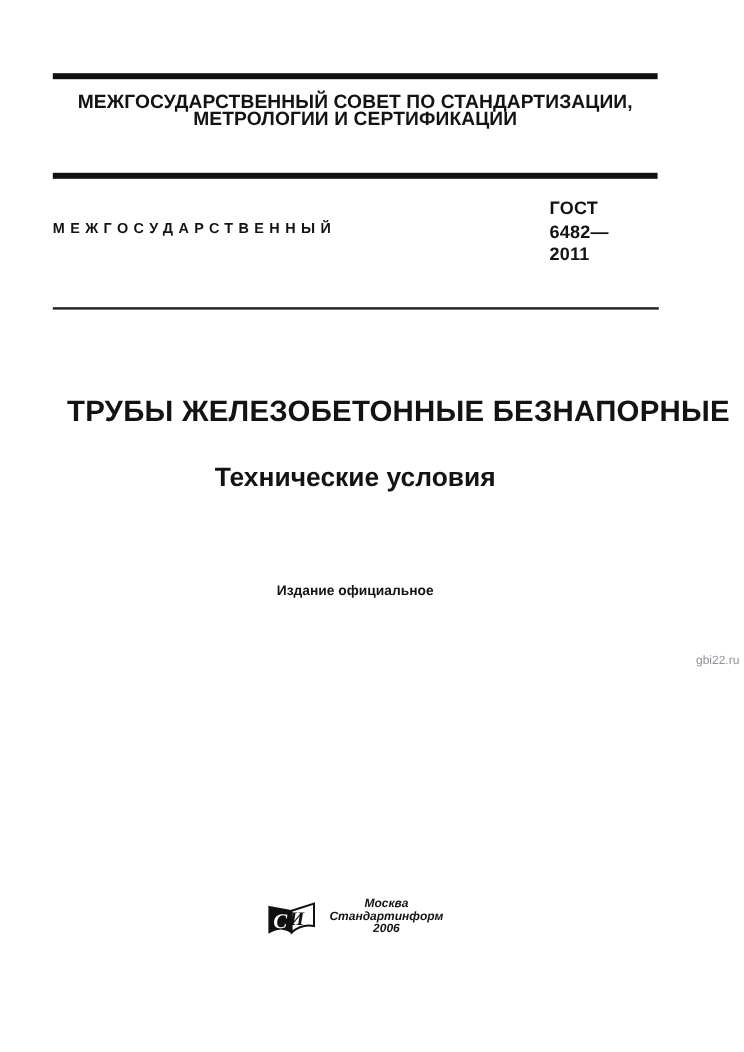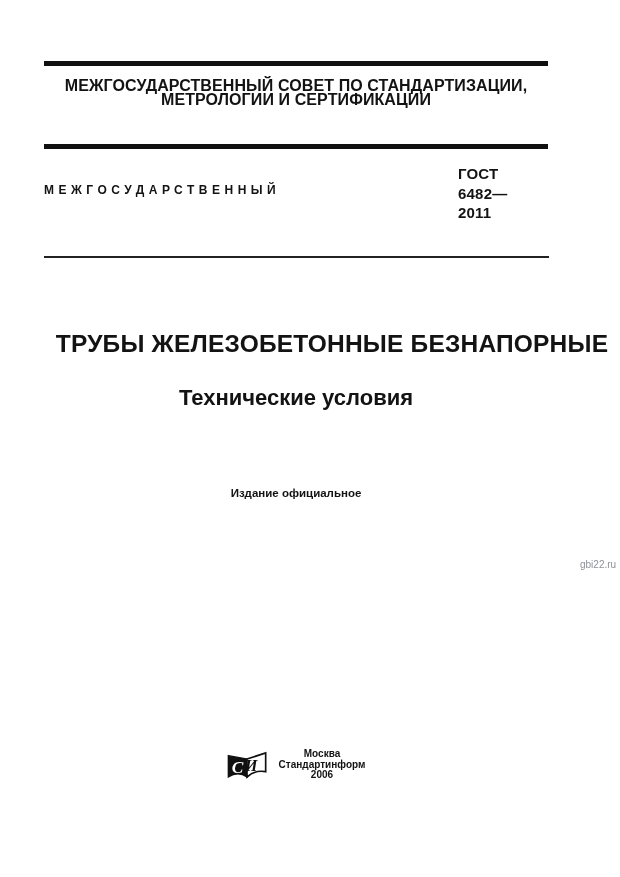--- a/index.html
+++ b/index.html
@@ -94,21 +94,21 @@
     top: 459px;
     width: 504px;
     text-align: center;
     font-size: 11.5px;
     font-weight: bold;
     margin-top: 28px;
   }
 
   .watermark {
     left: 580px;
-    top: 559px;
+    top: 545px;
     font-size: 10px;
     color: #8d9196;
   }
 
   .imprint {
     left: 44px;
     top: 745px;
     width: 504px;
     height: 40px;
     display: flex;
@@ -119,20 +119,21 @@
   .imprint-logo {
     width: 40px;
     height: 30px;
     flex: 0 0 auto;
   }
   .imprint-text {
     text-align: center;
     font-size: 10px;
     font-weight: bold;
     line-height: 10.5px;
+    font-style: italic;
   }
 </style>
 </head>
 <body>
 
 <div class="page">
 
   <div class="abs rule-thick" style="top:61px"></div>
 
   <div class="abs council-block">

